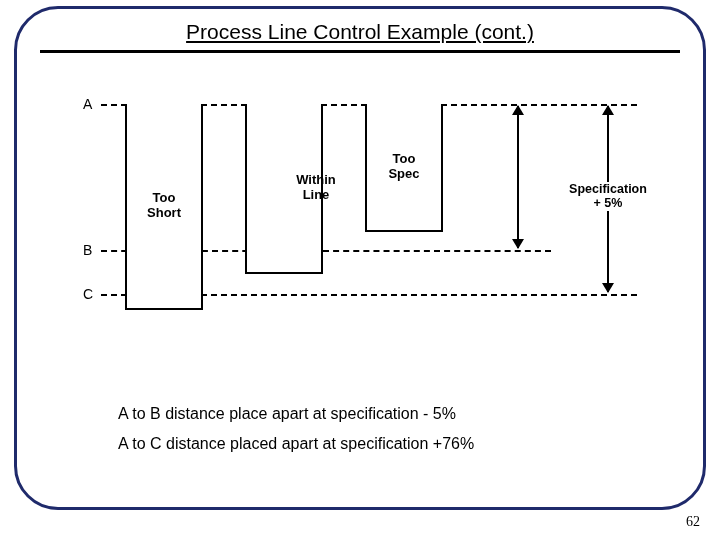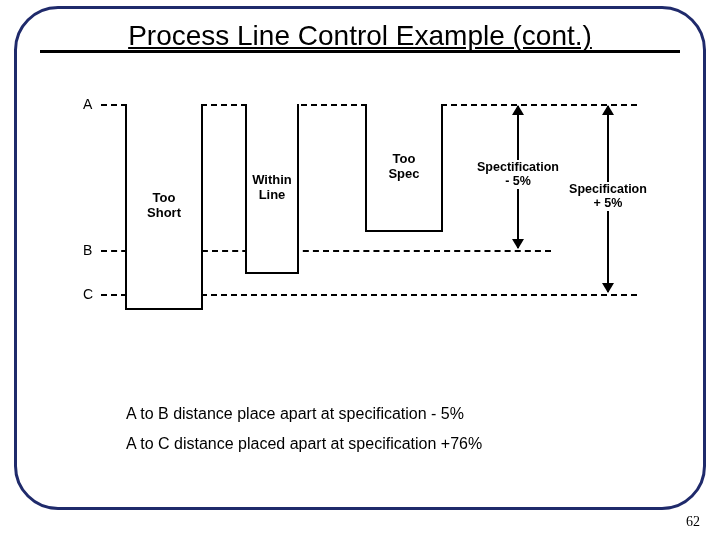--- a/index.html
+++ b/index.html
@@ -18,21 +18,21 @@
     height: 504px;
     border: 3px solid #1f2a6b;
     border-radius: 44px;
   }
   .title {
     position: absolute;
     top: 20px;
     left: 0;
     width: 100%;
     text-align: center;
-    font-size: 28px;
+    font-size: 21px;
     color: #000;
     text-decoration: underline;
   }
   .hr {
     position: absolute;
     left: 40px;
     right: 40px;
     top: 50px;
     height: 0;
     border-top: 3px solid #000;
@@ -100,21 +100,21 @@
     background: #fff;
   }
   .notes {
     position: absolute;
     left: 110px;
     top: 395px;
     font-size: 16px;
     line-height: 1.4;
     color: #000;
   }
-  .notes p { margin: 8px 16px; }
+  .notes p { margin: 8px 8px; }
   .pagenum {
     position: absolute;
     right: 20px;
     bottom: 10px;
     font-size: 14px;
     color: #000;
     font-family: Liberation Serif, serif;
   }
 </style>
 </head>
@@ -137,39 +137,35 @@
     <div class="axis-label" style="top:196px;">C</div>
     <div class="dashline" style="top:204px; width:536px;"></div>
 
     <div class="bar" style="left:40px; top:14px; width:78px; height:206px;">
       <div class="bar-label">
         <span>Too</span><br>
         <span>Short</span>
       </div>
     </div>
 
-    <div class="bar" style="left:160px; top:14px; width:54px; height:170px;">
+    <div class="bar" style="left:160px; top:14px; width:78px; height:170px;padding-left:32px;">
       <div class="bar-label">
         <span>Within</span><br>
         <span>Line</span>
       </div>
     </div>
 
     <div class="bar" style="left:280px; top:14px; width:78px; height:128px;">
       <div class="bar-label">
         <span>Too</span><br>
         <span>Spec</span>
       </div>
     </div>
 
     <div class="arrow-vert" style="left:432px; top:16px; height:142px;"></div>
-    <div class="arrow-label" style="left:388px; top:70px;">
-      <span>Spectification</span><br>
-      <span>- 5%</span>
-    </div>
 
     <div class="arrow-vert" style="left:522px; top:16px; height:186px;"></div>
     <div class="arrow-label" style="left:478px; top:92px;">
       <span>Specification</span><br>
       <span>+ 5%</span>
     </div>
 
   </div>
 
   <div class="notes">

